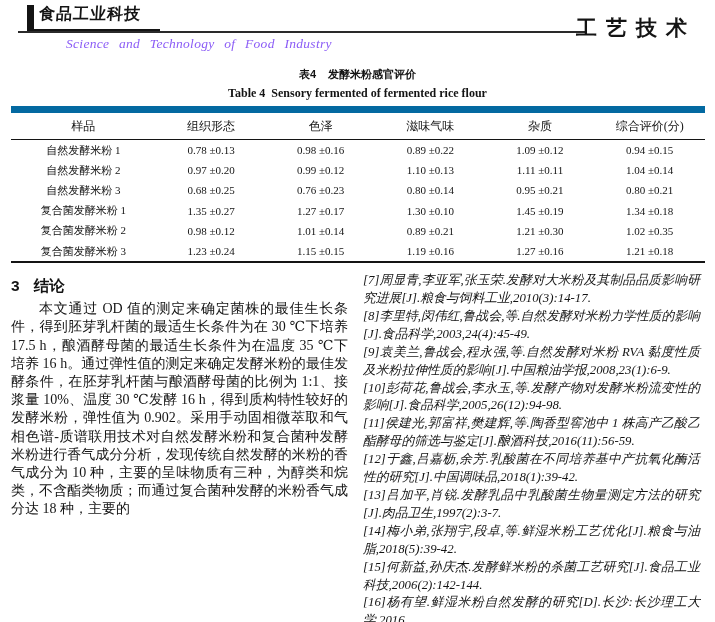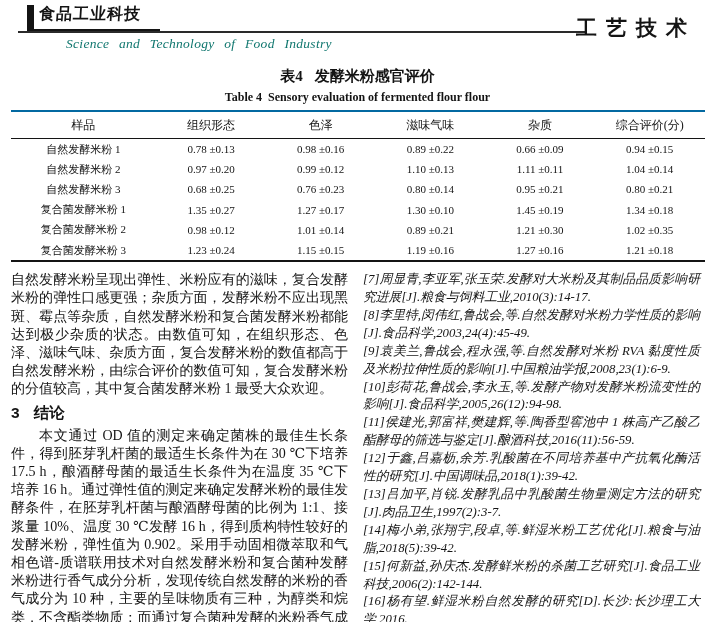--- a/index.html
+++ b/index.html
@@ -12,38 +12,38 @@
   .masthead { position:relative; height:58px; }
   .logo-bar { position:absolute; left:27px; top:5px; width:7px; height:25px; background:#141414; }
   .logo-text {
     position:absolute; left:39px; top:4px; font-size:16px; font-weight:bold;
     font-family:"Liberation Serif",serif; letter-spacing:1px; transform:skewX(-4deg);
   }
   .logo-underline { position:absolute; left:27px; top:29px; width:133px; height:1.5px; background:#141414; }
   .masthead-rule { position:absolute; left:18px; top:31px; width:568px; height:2px; background:#2a2a2a; }
   .journal-en {
     position:absolute; left:66px; top:36px; font-style:italic; font-size:13.5px;
-    word-spacing:6px; letter-spacing:0.3px; color:#0f766e;
+    word-spacing:6px; letter-spacing:0.3px; color:#8b5cf6;
   }
   .section-banner {
     position:absolute; right:19px; top:14px; font-size:21px; font-weight:bold;
     letter-spacing:9px; font-family:"Liberation Serif",serif; white-space:nowrap;
   }
   
   .caption-zh {
-    text-align:center; font-weight:bold; font-size:15px; margin-top:9px;
-    font-family:Liberation Serif, serif;
+    text-align:center; font-weight:bold; font-size:11px; margin-top:9px;
+    font-family:Liberation Sans, sans-serif;
   }
   .caption-zh .cap-label { margin-right:12px; }
   .caption-en { text-align:center; font-weight:bold; font-size:12px; margin-top:4px; }
   .caption-en .cap-label { margin-right:6px;text-align:right; }
   
   table.sensory {
     width:694px; margin:5px auto 0 auto; border-collapse:collapse;
-    border-top:2px solid #0369a1; border-bottom:2px solid #141414;
+    border-top:7px solid #0369a1; border-bottom:2px solid #141414;
   }
   table.sensory th {
     font-weight:normal; font-size:12px; padding:5px 0 4px 0;
     border-bottom:1.2px solid #141414; text-align:center; white-space:nowrap;
   }
   table.sensory td { text-align:center; font-size:11px; padding:2.6px 0; white-space:nowrap; }
   .w-sample { width:21%; } .w-num { width:15.8%; }
   
   .content { display:flex; gap:15px; padding:9px 10px 0 11px; }
   .col { width:337px; text-align:justify; }
@@ -69,41 +69,41 @@
     <div class="logo-underline"></div>
     <div class="masthead-rule"></div>
     <div class="journal-en">Science  and  Technology  of  Food  Industry</div>
     <div class="section-banner">工艺技术</div>
   </div>
 
   <div class="caption-zh">
     <span class="cap-label">表4</span><span>发酵米粉感官评价</span>
   </div>
   <div class="caption-en">
-    <span class="cap-label">Table 4</span><span>Sensory evaluation of fermented flour flour</span>
+    <span class="cap-label">Table 4</span><span>Sensory fermented of fermented rice flour</span>
   </div>
 
   <table class="sensory">
     <thead>
       <tr>
         <th class="w-sample">样品</th>
         <th class="w-num">组织形态</th>
         <th class="w-num">色泽</th>
         <th class="w-num">滋味气味</th>
         <th class="w-num">杂质</th>
         <th class="w-num">综合评价(分)</th>
       </tr>
     </thead>
     <tbody>
       <tr>
         <td>自然发酵米粉 1</td>
         <td>0.78 ±0.13</td>
         <td>0.98 ±0.16</td>
         <td>0.89 ±0.22</td>
-        <td>0.66 ±0.09</td>
+        <td>1.09 ±0.12</td>
         <td>0.94 ±0.15</td>
       </tr>
       <tr>
         <td>自然发酵米粉 2</td>
         <td>0.97 ±0.20</td>
         <td>0.99 ±0.12</td>
         <td>1.10 ±0.13</td>
         <td>1.11 ±0.11</td>
         <td>1.04 ±0.14</td>
       </tr>
@@ -138,21 +138,20 @@
         <td>1.19 ±0.16</td>
         <td>1.27 ±0.16</td>
         <td>1.21 ±0.18</td>
       </tr>
     </tbody>
   </table>
 
   <div class="content">
 
     <div class="col col-left">
-      <p>自然发酵米粉呈现出弹性、米粉应有的滋味，复合发酵米粉的弹性口感更强；杂质方面，发酵米粉不应出现黑斑、霉点等杂质，自然发酵米粉和复合菌发酵米粉都能达到极少杂质的状态。由数值可知，在组织形态、色泽、滋味气味、杂质方面，复合发酵米粉的数值都高于自然发酵米粉，由综合评价的数值可知，复合发酵米粉的分值较高，其中复合菌发酵米粉 1 最受大众欢迎。</p>
       <div class="conclusion-heading">
         <span class="sec-num">3</span><span>结论</span>
       </div>
       <p class="p-indent">本文通过 OD 值的测定来确定菌株的最佳生长条件，得到胚芽乳杆菌的最适生长条件为在 30 ℃下培养 17.5 h，酿酒酵母菌的最适生长条件为在温度 35 ℃下培养 16 h。通过弹性值的测定来确定发酵米粉的最佳发酵条件，在胚芽乳杆菌与酿酒酵母菌的比例为 1:1、接浆量 10%、温度 30 ℃发酵 16 h，得到质构特性较好的发酵米粉，弹性值为 0.902。采用手动固相微萃取和气相色谱-质谱联用技术对自然发酵米粉和复合菌种发酵米粉进行香气成分分析，发现传统自然发酵的米粉的香气成分为 10 种，主要的呈味物质有三种，为醇类和烷类，不含酯类物质；而通过复合菌种发酵的米粉香气成分达 18 种，主要的</p>
     </div>
 
     <div class="col col-right">
       <p class="ref">[7]周显青,李亚军,张玉荣.发酵对大米粉及其制品品质影响研究进展[J].粮食与饲料工业,2010(3):14-17.</p>
       <p class="ref">[8]李里特,闵伟红,鲁战会,等.自然发酵对米粉力学性质的影响[J].食品科学,2003,24(4):45-49.</p>
       <p class="ref">[9]袁美兰,鲁战会,程永强,等.自然发酵对米粉 RVA 黏度性质及米粉拉伸性质的影响[J].中国粮油学报,2008,23(1):6-9.</p>

